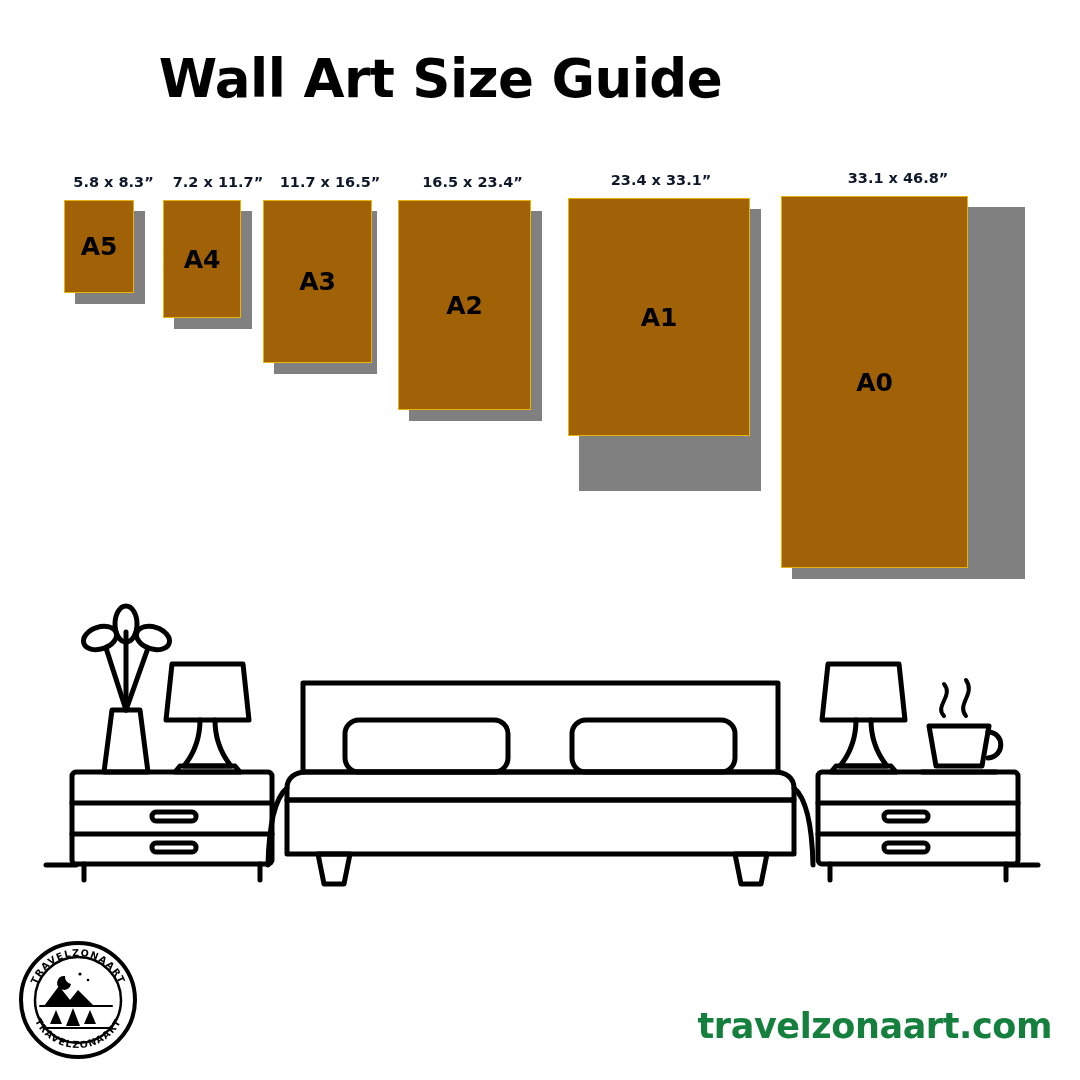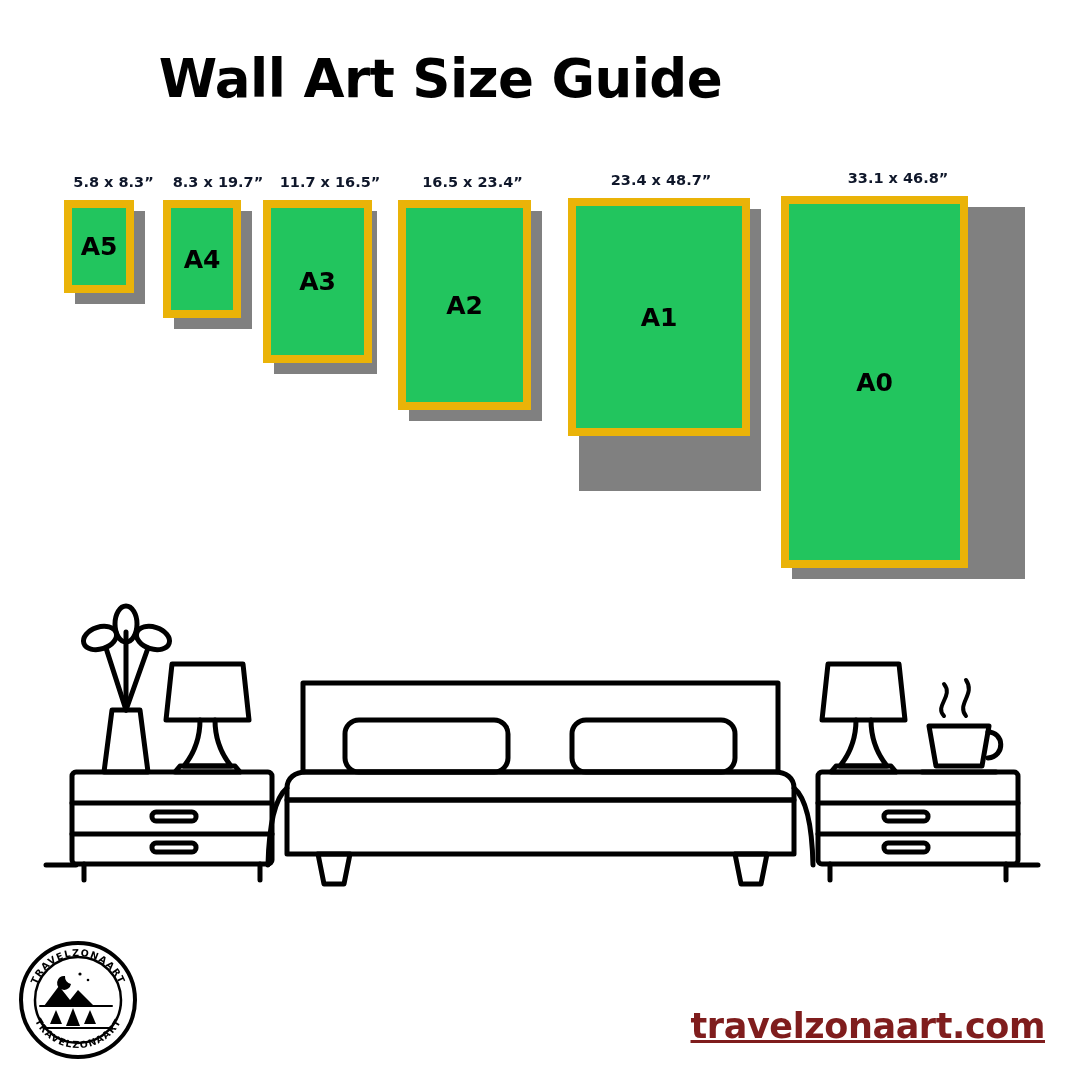--- a/index.html
+++ b/index.html
@@ -43,22 +43,22 @@
   .frame-shadow {
     position: absolute;
     background: #808080;
     left: 11px;
     top: 11px;
   }
   .frame-box {
     position: absolute;
     left: 0;
     top: 0;
-    background: #22c55e;
-    border: 8px solid #eab308;
+    background: #a16207;
+    border: 1px solid #eab308;
     box-sizing: border-box;
     display: flex;
     align-items: center;
     justify-content: center;
   }
   .frame-label {
     font-size: 25px;
     font-weight: 700;
     color: #000;
   }
@@ -83,27 +83,26 @@
   
   .brand-logo {
     position: absolute;
     left: 18px;
     top: 940px;
     width: 120px;
     height: 120px;
   }
   .site-url {
     position: absolute;
-    right: 35px;
+    right: 28px;
     top: 1006px;
     font-size: 35px;
     font-weight: 700;
-    color: #7f1d1d;
+    color: #15803d;
     letter-spacing: -0.4px;
-    text-decoration: underline;
   }
 </style>
 </head>
 <body>
 
 <div class="title">Wall Art Size Guide</div>
 
 <div id="frames-area">
 
   <div class="frame-group" style="left:64px; top:200px; width:95px; height:110px;">
@@ -112,21 +111,21 @@
       <span class="frame-label">A5</span>
     </div>
     <div class="frame-dims" style="left:-3px; top:-26px; width:105px;">5.8 x 8.3”</div>
   </div>
 
   <div class="frame-group" style="left:163px; top:200px; width:110px; height:140px;">
     <div class="frame-shadow" style="width:78px; height:118px;"></div>
     <div class="frame-box" style="width:78px; height:118px;">
       <span class="frame-label">A4</span>
     </div>
-    <div class="frame-dims" style="left:-6px; top:-26px; width:122px;">8.3 x 19.7”</div>
+    <div class="frame-dims" style="left:-6px; top:-26px; width:122px;">7.2 x 11.7”</div>
   </div>
 
   <div class="frame-group" style="left:263px; top:200px; width:130px; height:190px;">
     <div class="frame-shadow" style="width:103px; height:163px;"></div>
     <div class="frame-box" style="width:109px; height:163px;">
       <span class="frame-label">A3</span>
     </div>
     <div class="frame-dims" style="left:-7px; top:-26px; width:148px;">11.7 x 16.5”</div>
   </div>
 
@@ -136,21 +135,21 @@
       <span class="frame-label">A2</span>
     </div>
     <div class="frame-dims" style="left:-8px; top:-26px; width:165px;text-align:center;">16.5 x 23.4”</div>
   </div>
 
   <div class="frame-group" style="left:568px; top:198px; width:200px; height:305px;">
     <div class="frame-shadow" style="width:182px; height:282px;"></div>
     <div class="frame-box" style="width:182px; height:238px;">
       <span class="frame-label">A1</span>
     </div>
-    <div class="frame-dims" style="left:0px; top:-26px; width:186px;">23.4 x 48.7”</div>
+    <div class="frame-dims" style="left:0px; top:-26px; width:186px;">23.4 x 33.1”</div>
   </div>
 
   <div class="frame-group" style="left:781px; top:196px; width:260px; height:400px;">
     <div class="frame-shadow" style="width:233px; height:372px;"></div>
     <div class="frame-box" style="width:187px; height:372px;">
       <span class="frame-label">A0</span>
     </div>
     <div class="frame-dims" style="left:24px; top:-26px; width:186px;">33.1 x 46.8”</div>
   </div>
 

